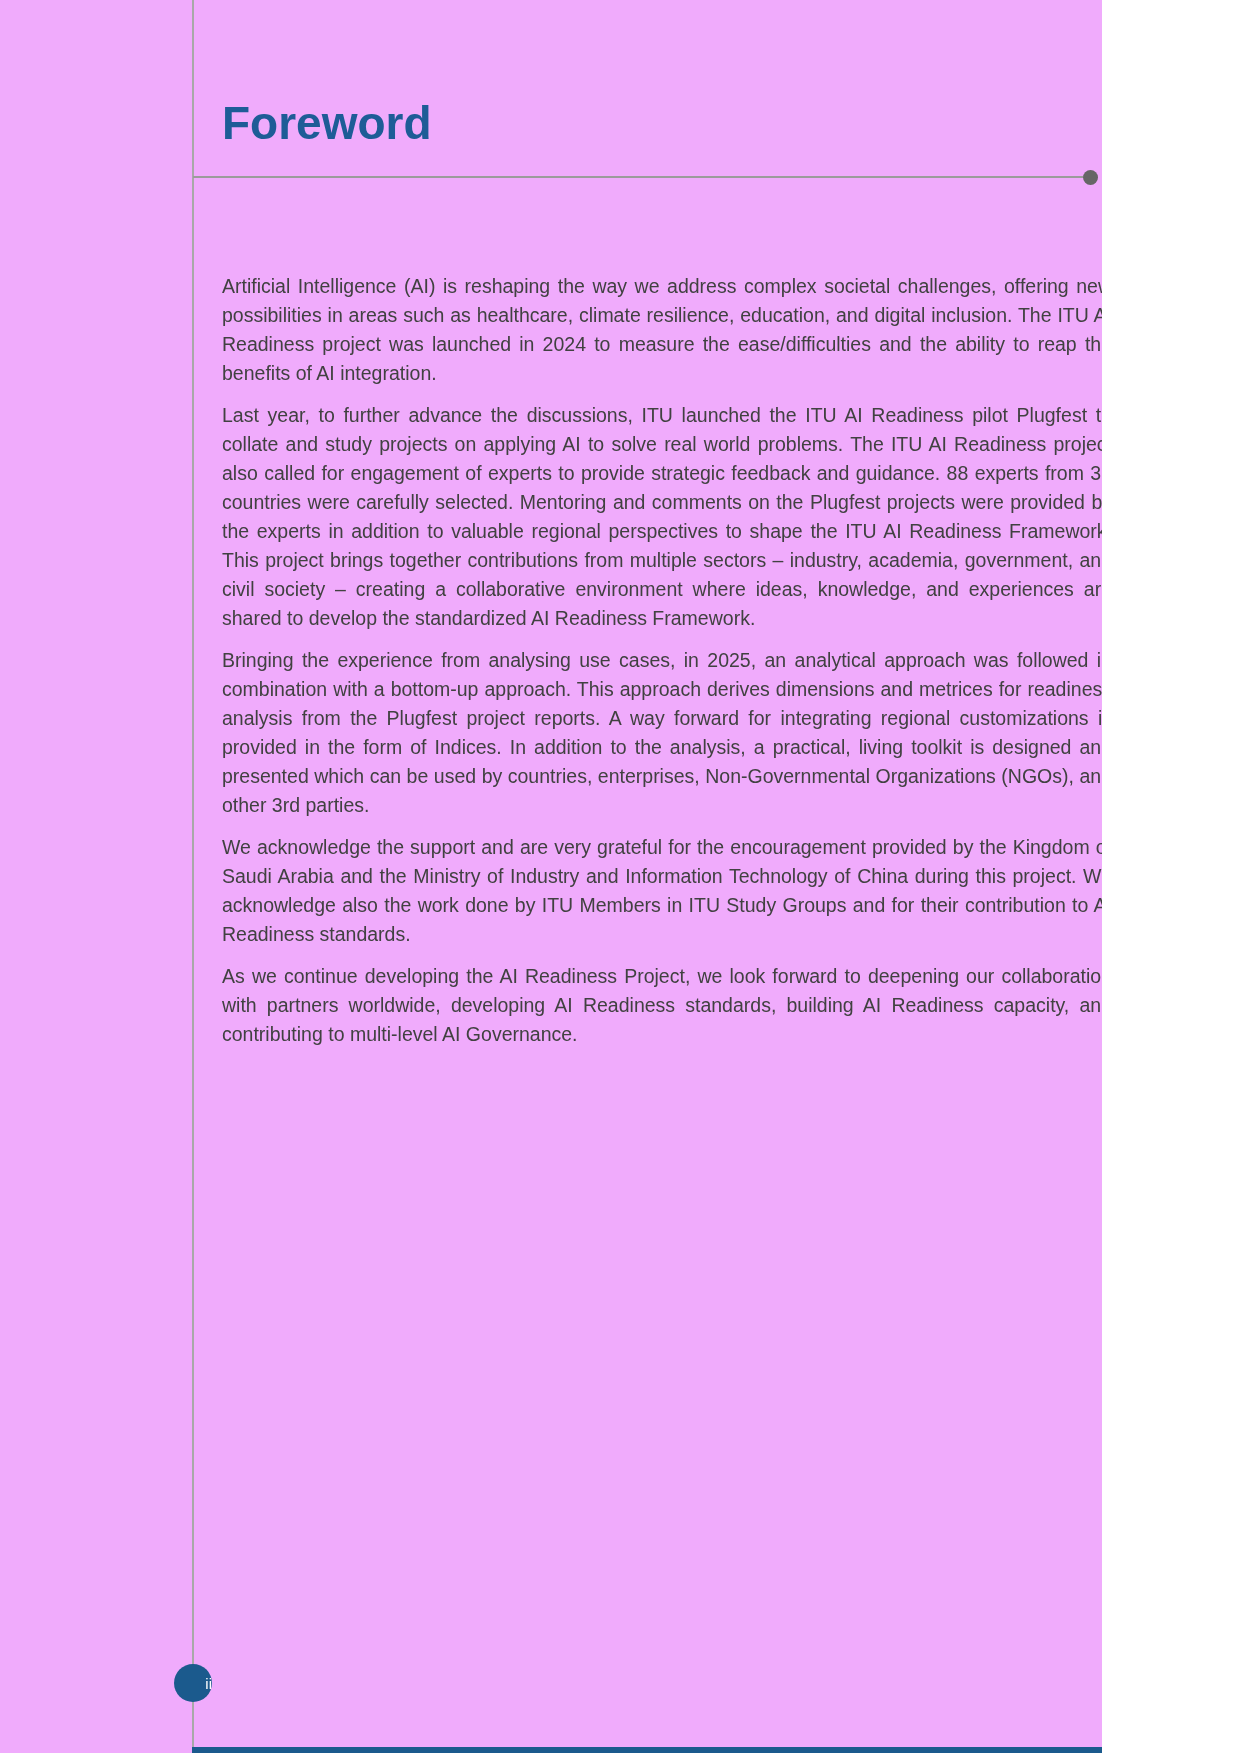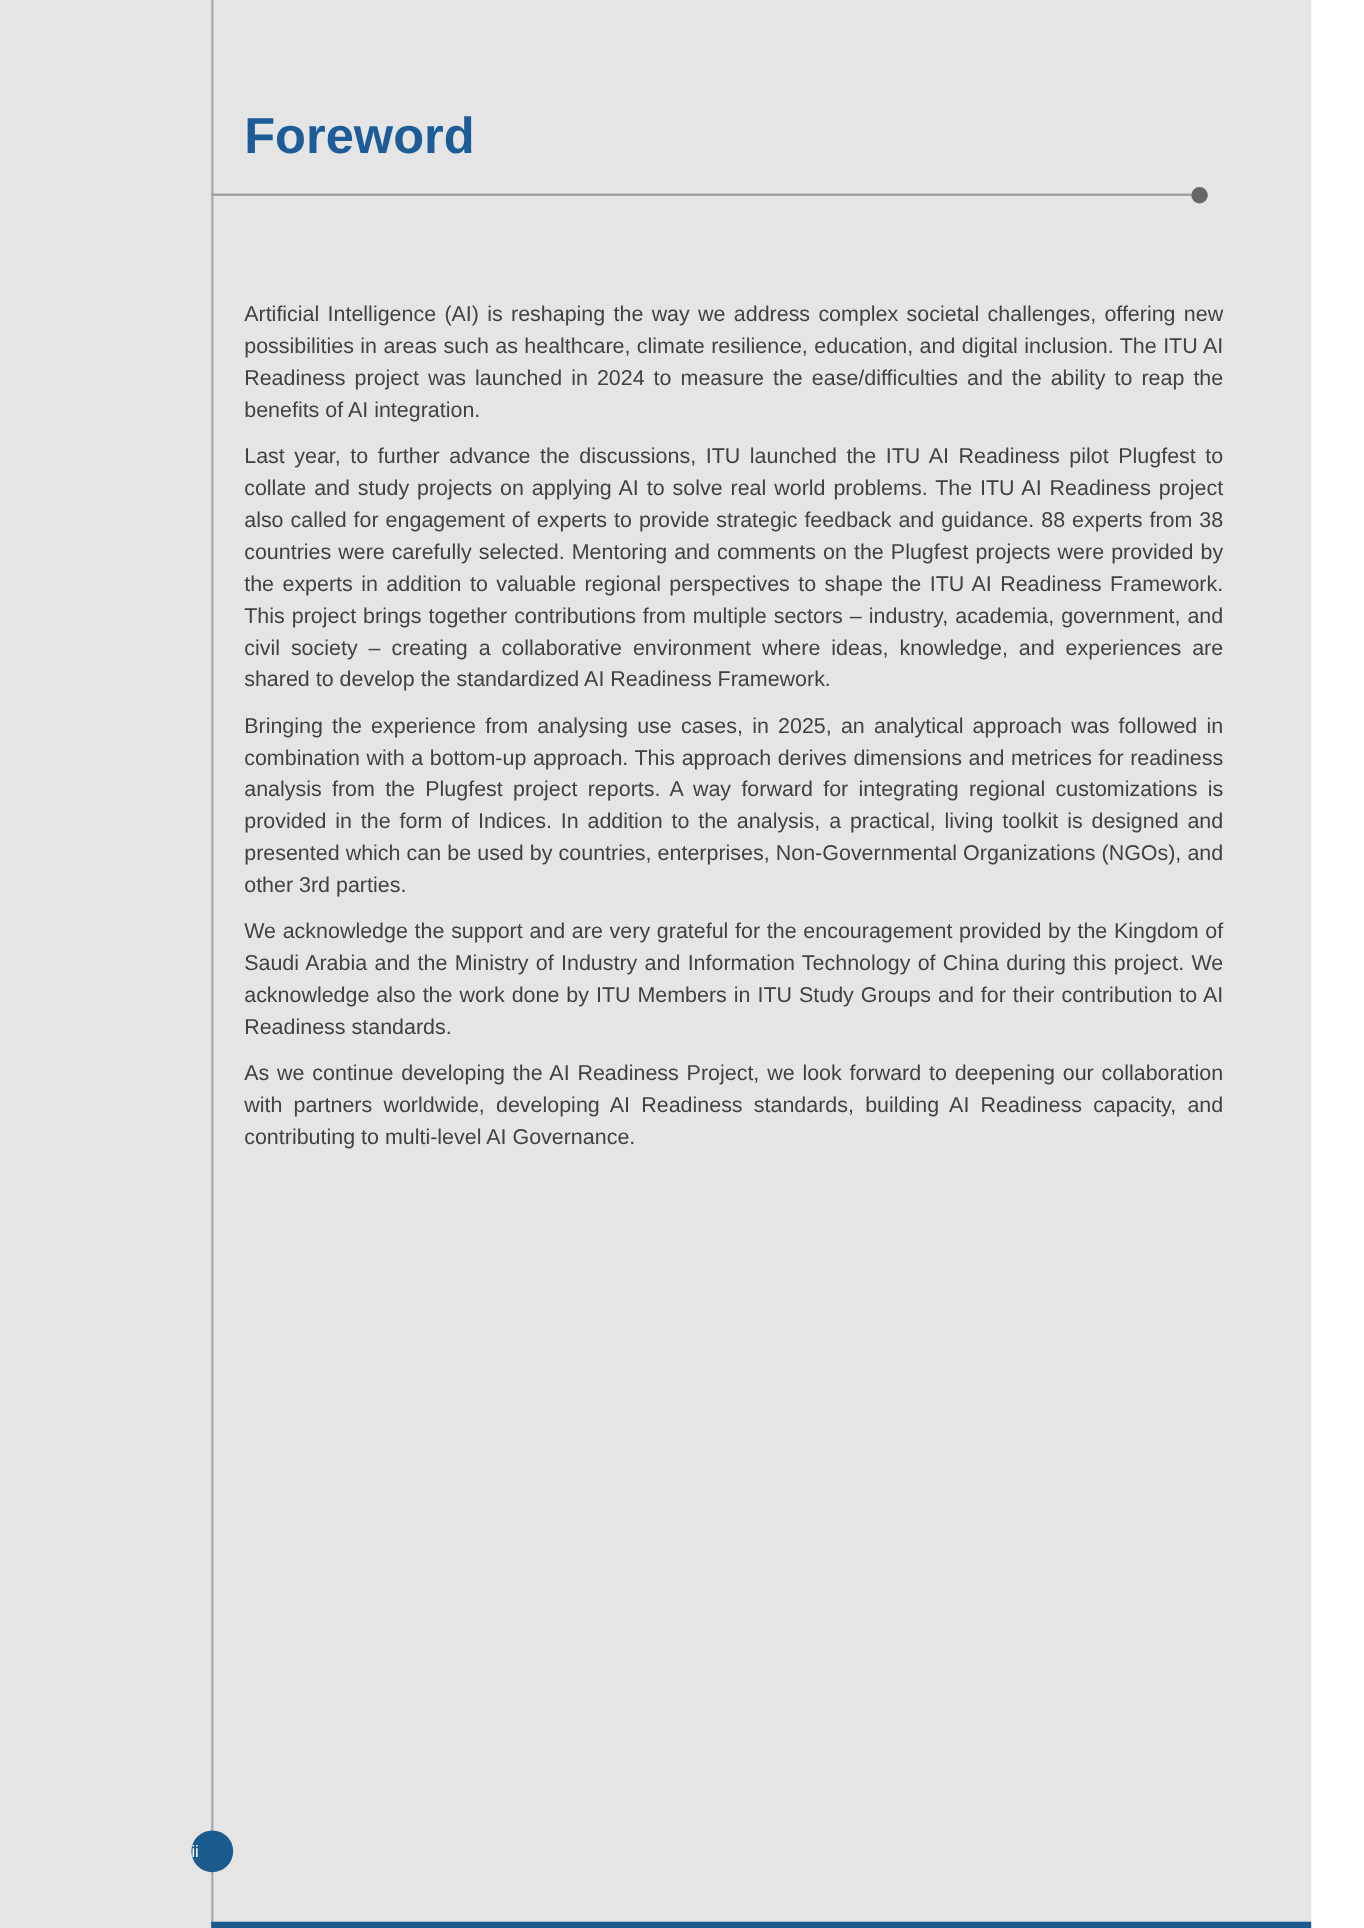--- a/index.html
+++ b/index.html
@@ -2,23 +2,23 @@
 <html><head>
 <meta charset="utf-8">
 <style>
   html, body {
     margin: 0;
     padding: 0;
     background: #ffffff;
   }
   .page {
     position: relative;
-    width: 1192px;
+    width: 1102px;
     height: 1753px;
-    background: #e5e5e5;
+    background: #f0abfc;
     font-family: "Liberation Sans", "DejaVu Sans", sans-serif;
     overflow: hidden;
   }
   
   .vline {
     position: absolute;
     left: 192px;
     top: 0;
     width: 2px;
     height: 1753px;
@@ -73,21 +73,21 @@
     position: absolute;
     left: 174px;
     top: 1664px;
     width: 38px;
     height: 38px;
     border-radius: 50%;
     background: #1b5a8d;
     color: #ffffff;
     display: flex;
     align-items: center;
-    justify-content: flex-start;
+    justify-content: flex-end;
     font-size: 15px;
     font-weight: 400;
   }
   
   .footer-bar {
     position: absolute;
     left: 192px;
     top: 1747px;
     width: 1048px;
     height: 6px;

